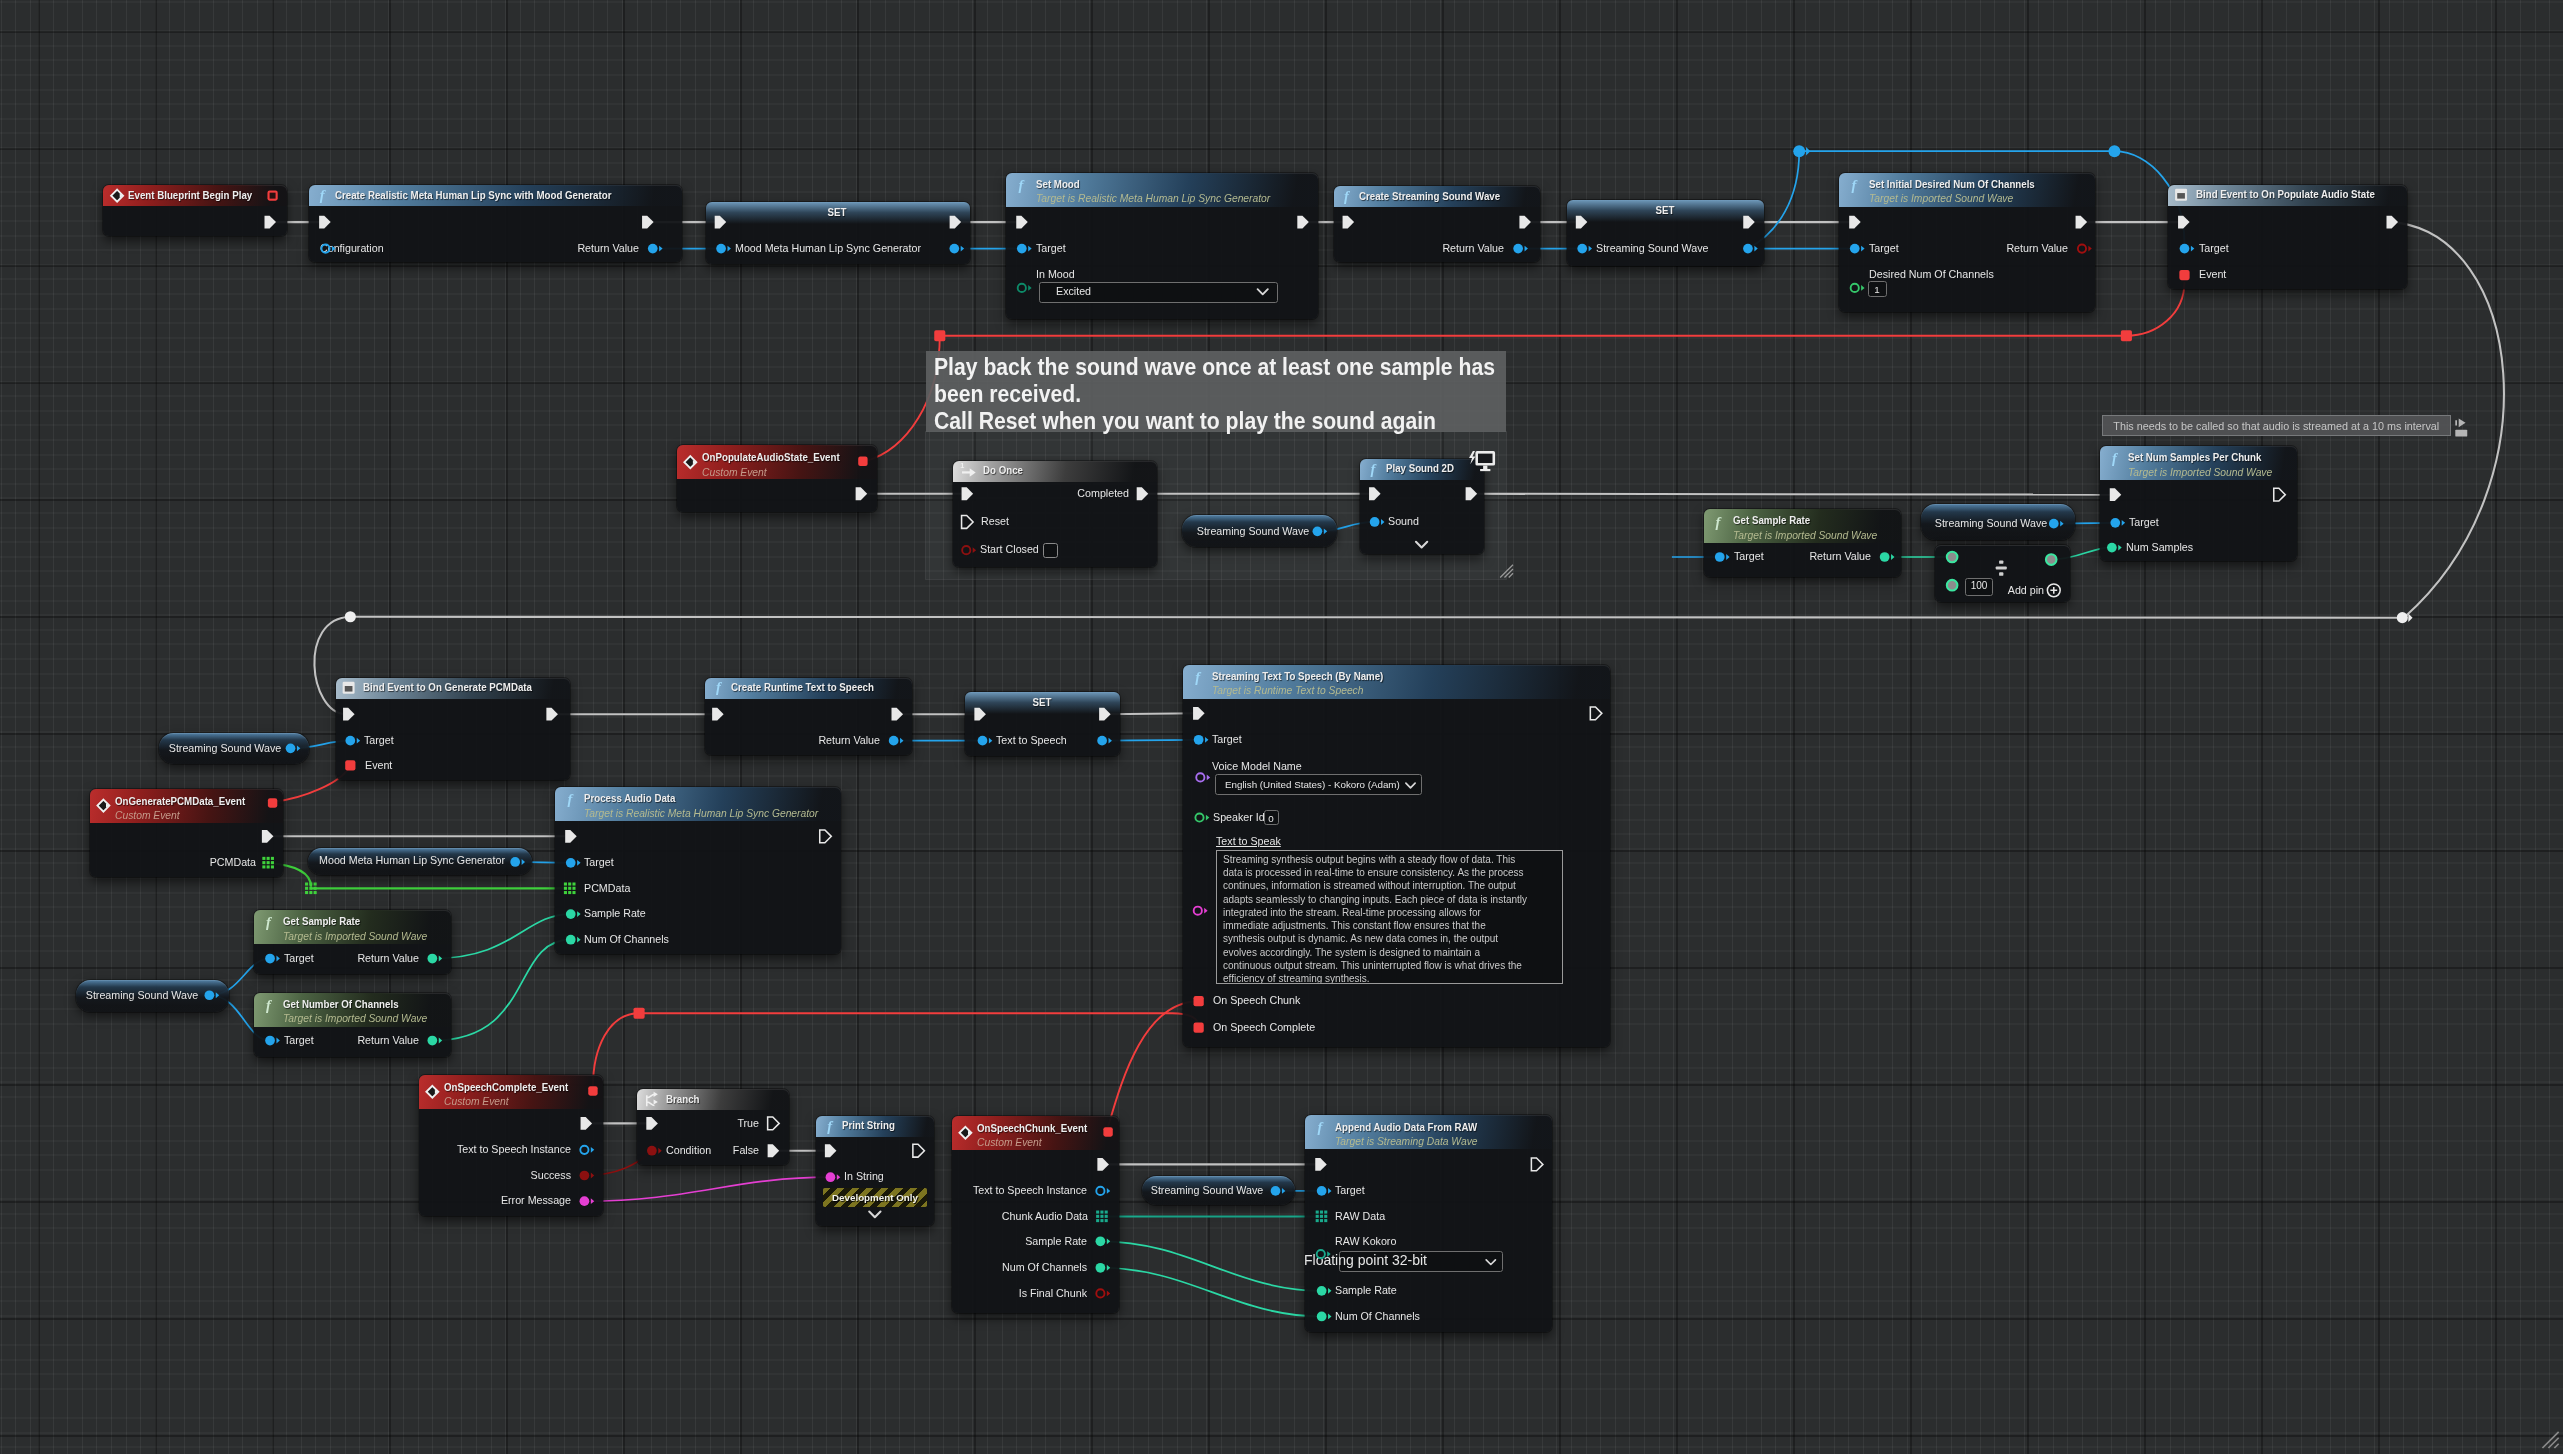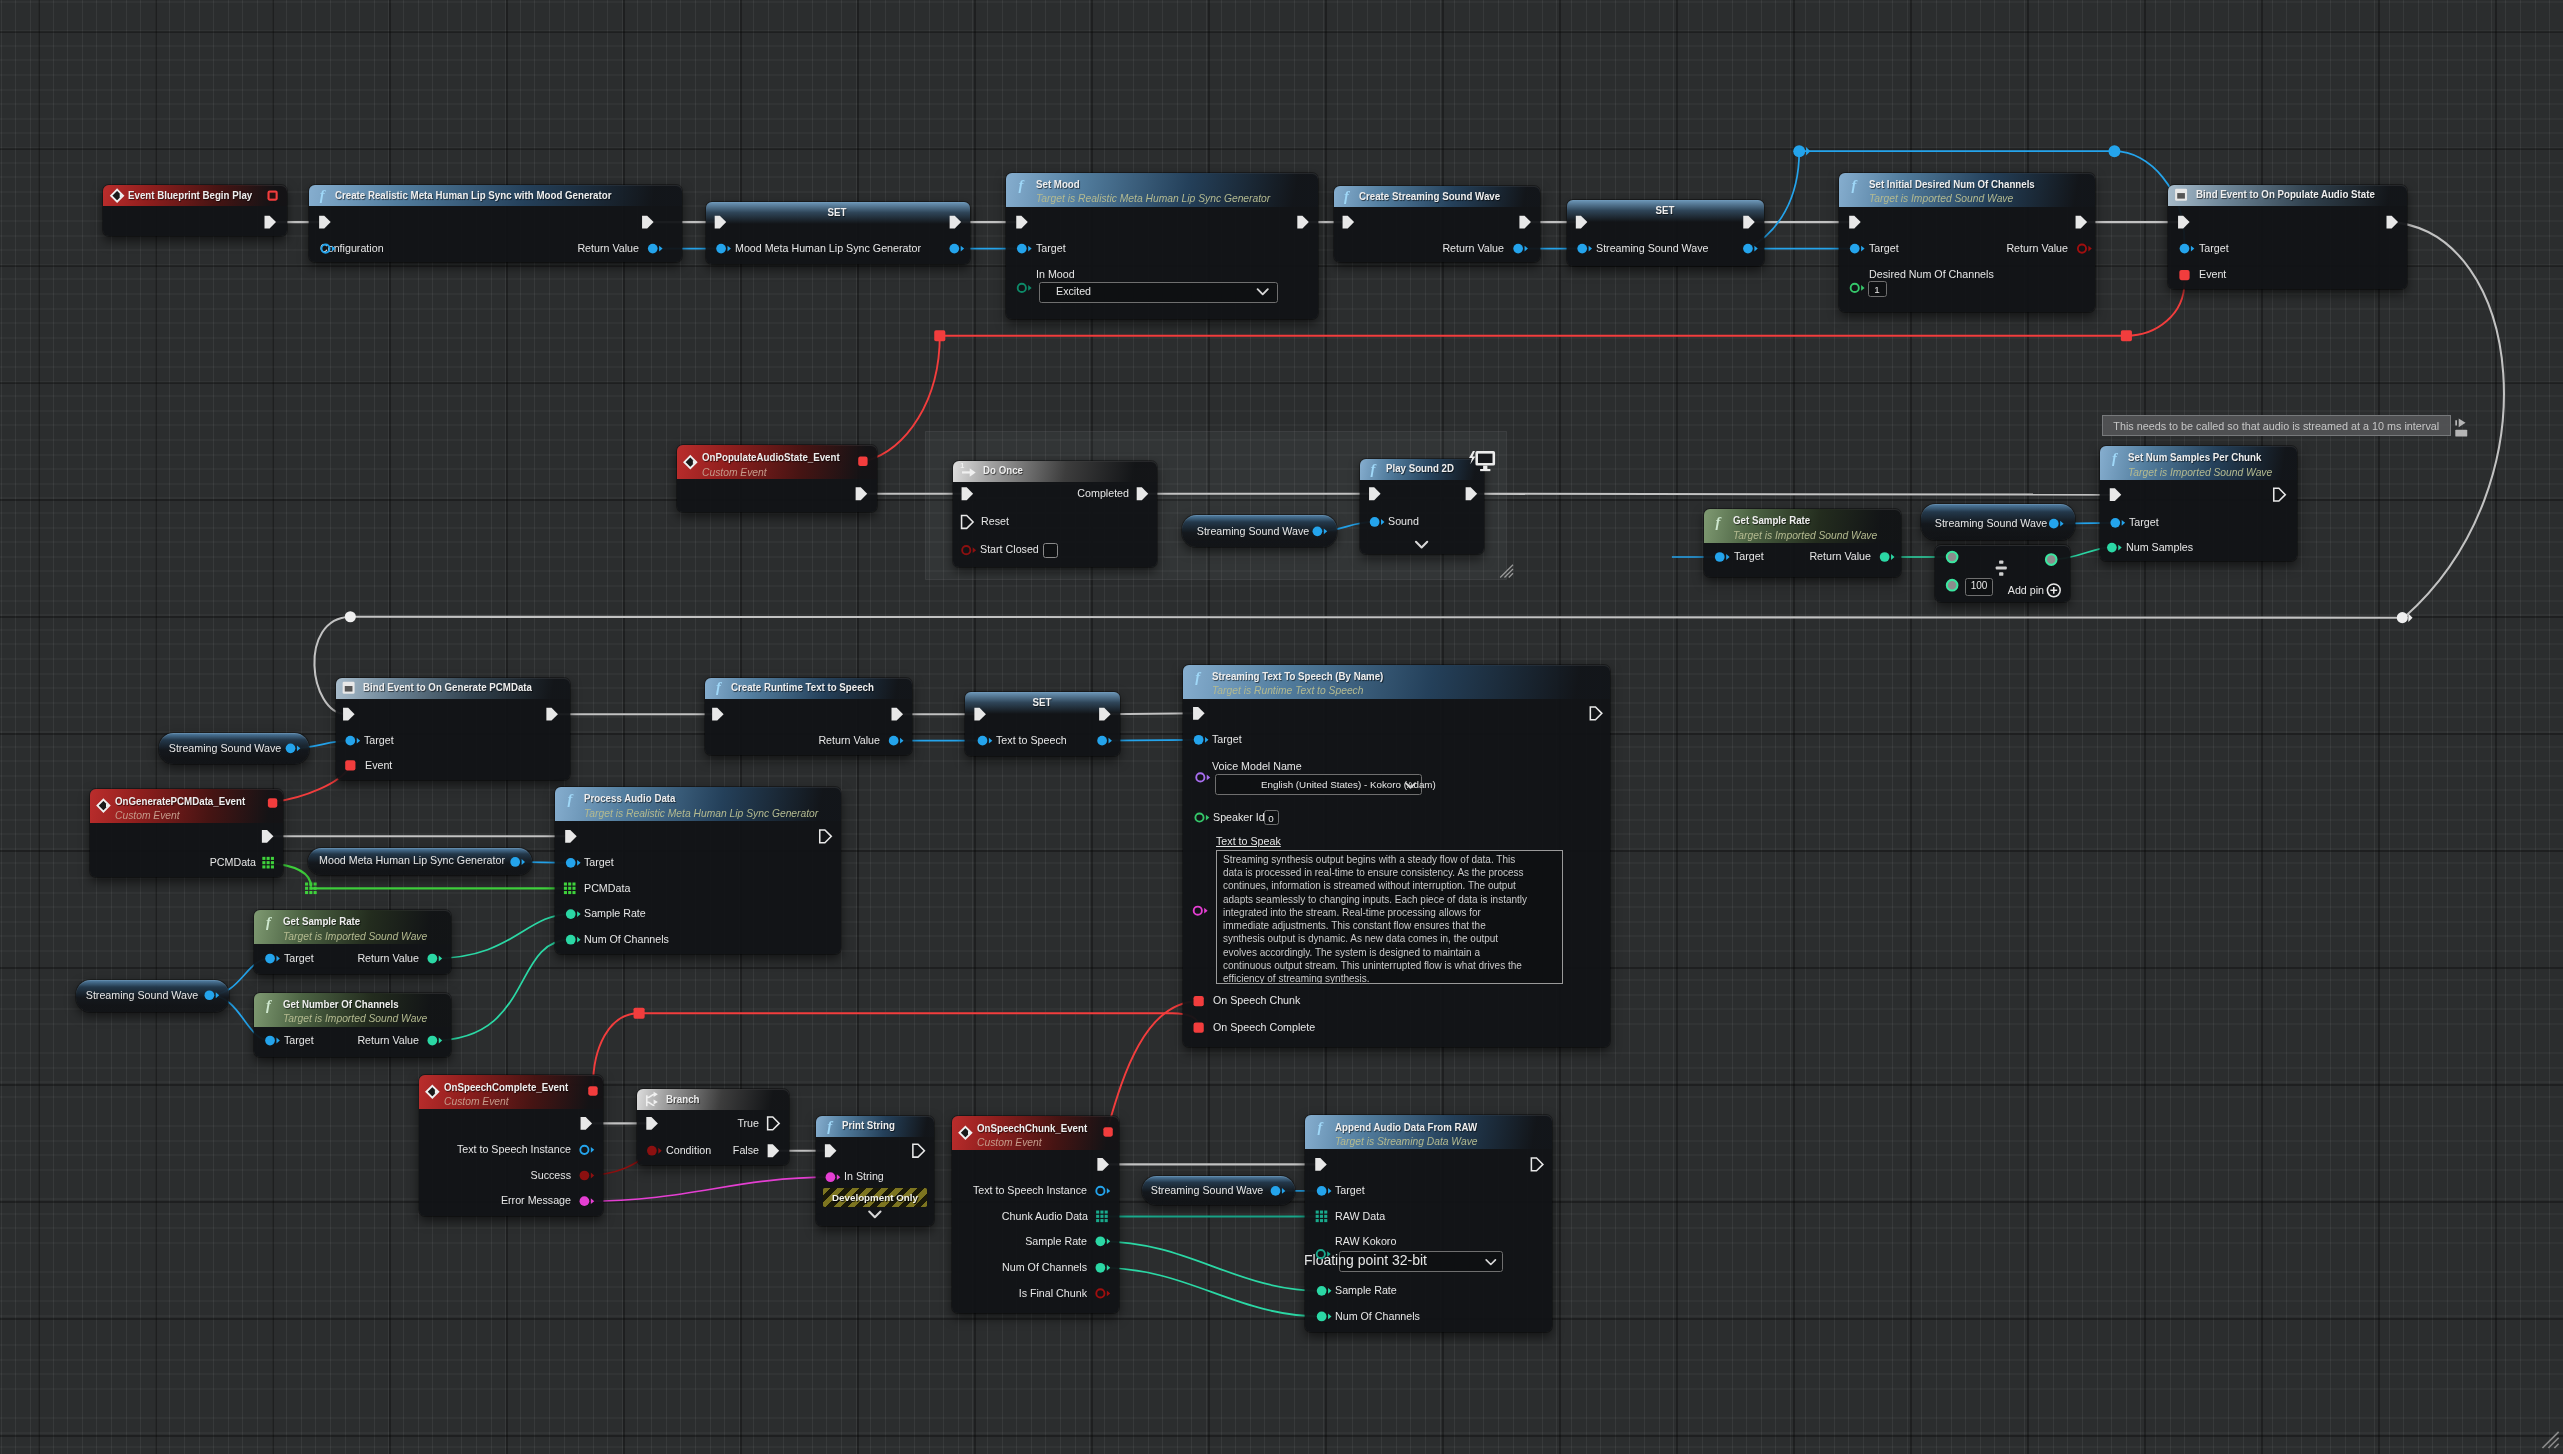--- a/index.html
+++ b/index.html
@@ -164,20 +164,21 @@
     <div class="t" style="left:1869px;top:242px;">Target</div>
     <div class="t ra" style="right:495px;top:242px;">Return Value</div>
     <div class="t" style="left:1869px;top:268px;">Desired Num Of Channels</div>
     <div class="inp" style="left:1868px;top:281px;width:19px;height:16px;"></div>
     <div class="t ca" style="left:1877px;top:283px;font-size:9.8px;">1</div>
     <div class="nd " style="left:2168px;top:185px;width:239px;height:104px;"></div>
     <div class="hd steel" style="left:2168px;top:185px;width:239px;height:20.5px;"></div>
     <div class="ht" style="left:2196px;top:188px;">Bind Event to On Populate Audio State</div>
     <div class="t" style="left:2199px;top:242px;">Target</div>
     <div class="t" style="left:2199px;top:268px;">Event</div>
+    <div class="cmt-t" style="left:926px;top:351px;width:580px;height:81px;"><span>Play back the sound wave once at least one sample has<br>been received.<br>Call Reset when you want to play the sound again</span></div>
     <div class="cmt-b" style="left:926px;top:432px;width:580px;height:147px;"></div>
     <div class="nd " style="left:677px;top:445px;width:200px;height:67px;"></div>
     <div class="hd red" style="left:677px;top:445px;width:200px;height:34px;"></div>
     <div class="ht" style="left:702px;top:451px;">OnPopulateAudioState_Event</div>
     <div class="hsr" style="left:702px;top:466px;">Custom Event</div>
     <div class="nd " style="left:953px;top:461px;width:204px;height:106px;"></div>
     <div class="hd silver" style="left:953px;top:461px;width:204px;height:20.5px;"></div>
     <div class="ht" style="left:983px;top:464px;">Do Once</div>
     <div class="t ra" style="right:1434px;top:487px;">Completed</div>
     <div class="t" style="left:981px;top:515px;">Reset</div>
@@ -252,21 +253,21 @@
     <div class="hd set" style="left:965px;top:692px;width:155px;height:22px;"></div>
     <div class="ht ca" style="left:1042px;top:696px;">SET</div>
     <div class="t" style="left:996px;top:734px;">Text to Speech</div>
     <div class="nd " style="left:1183px;top:665px;width:427px;height:382px;"></div>
     <div class="hd blu" style="left:1183px;top:665px;width:427px;height:34px;"></div>
     <div class="ht" style="left:1212px;top:670px;">Streaming Text To Speech (By Name)</div>
     <div class="hs" style="left:1212px;top:684px;">Target is Runtime Text to Speech</div>
     <div class="t" style="left:1212px;top:733px;">Target</div>
     <div class="t" style="left:1212px;top:760px;">Voice Model Name</div>
     <div class="inp" style="left:1215px;top:774px;width:207px;height:21.4px;"></div>
-    <div class="t" style="left:1261px;top:778px;font-size:9.8px;">English (United States) - Kokoro (Adam)</div>
+    <div class="t" style="left:1225px;top:778px;font-size:9.8px;">English (United States) - Kokoro (Adam)</div>
     <div class="t" style="left:1213px;top:811px;">Speaker Id</div>
     <div class="inp" style="left:1264px;top:810px;width:15.4px;height:15.4px;"></div>
     <div class="t ca" style="left:1271px;top:812px;font-size:9.8px;">0</div>
     <div class="t" style="left:1216px;top:835px;text-decoration:underline;">Text to Speak</div>
     <div class="ta" style="left:1216px;top:850px;width:347px;height:134px;">Streaming synthesis output begins with a steady flow of data. This<br>data is processed in real-time to ensure consistency. As the process<br>continues, information is streamed without interruption. The output<br>adapts seamlessly to changing inputs. Each piece of data is instantly<br>integrated into the stream. Real-time processing allows for<br>immediate adjustments. This constant flow ensures that the<br>synthesis output is dynamic. As new data comes in, the output<br>evolves accordingly. The system is designed to maintain a<br>continuous output stream. This uninterrupted flow is what drives the<br>efficiency of streaming synthesis.</div>
     <div class="t" style="left:1213px;top:994px;">On Speech Chunk</div>
     <div class="t" style="left:1213px;top:1021px;">On Speech Complete</div>
     <div class="nd " style="left:419px;top:1075px;width:184px;height:141px;"></div>
     <div class="hd red" style="left:419px;top:1075px;width:184px;height:34px;"></div>
     <div class="ht" style="left:444px;top:1081px;">OnSpeechComplete_Event</div>

